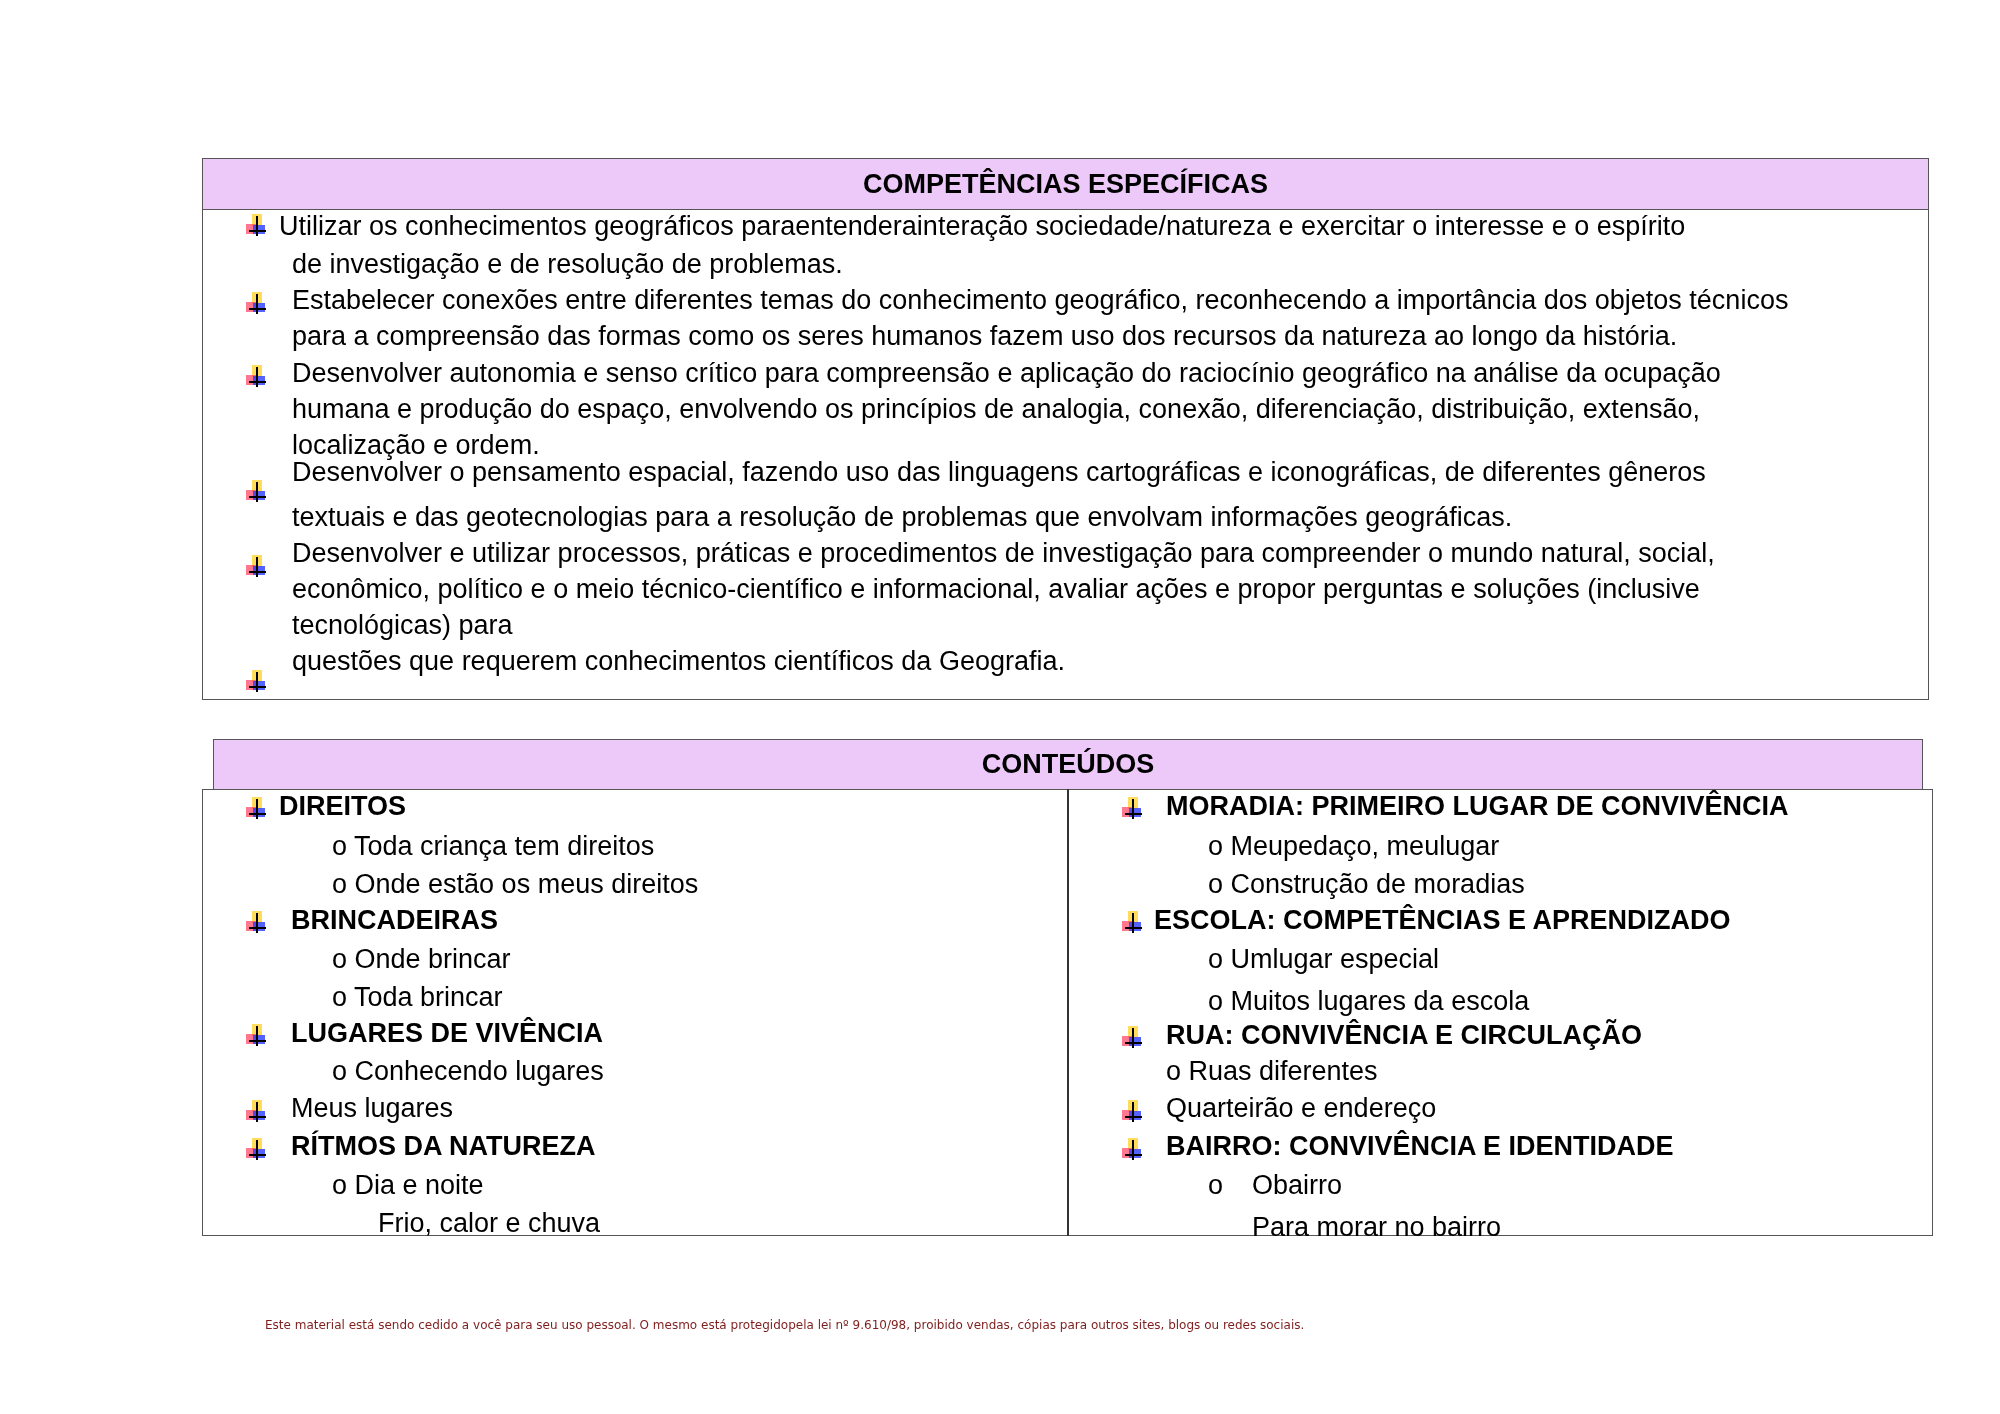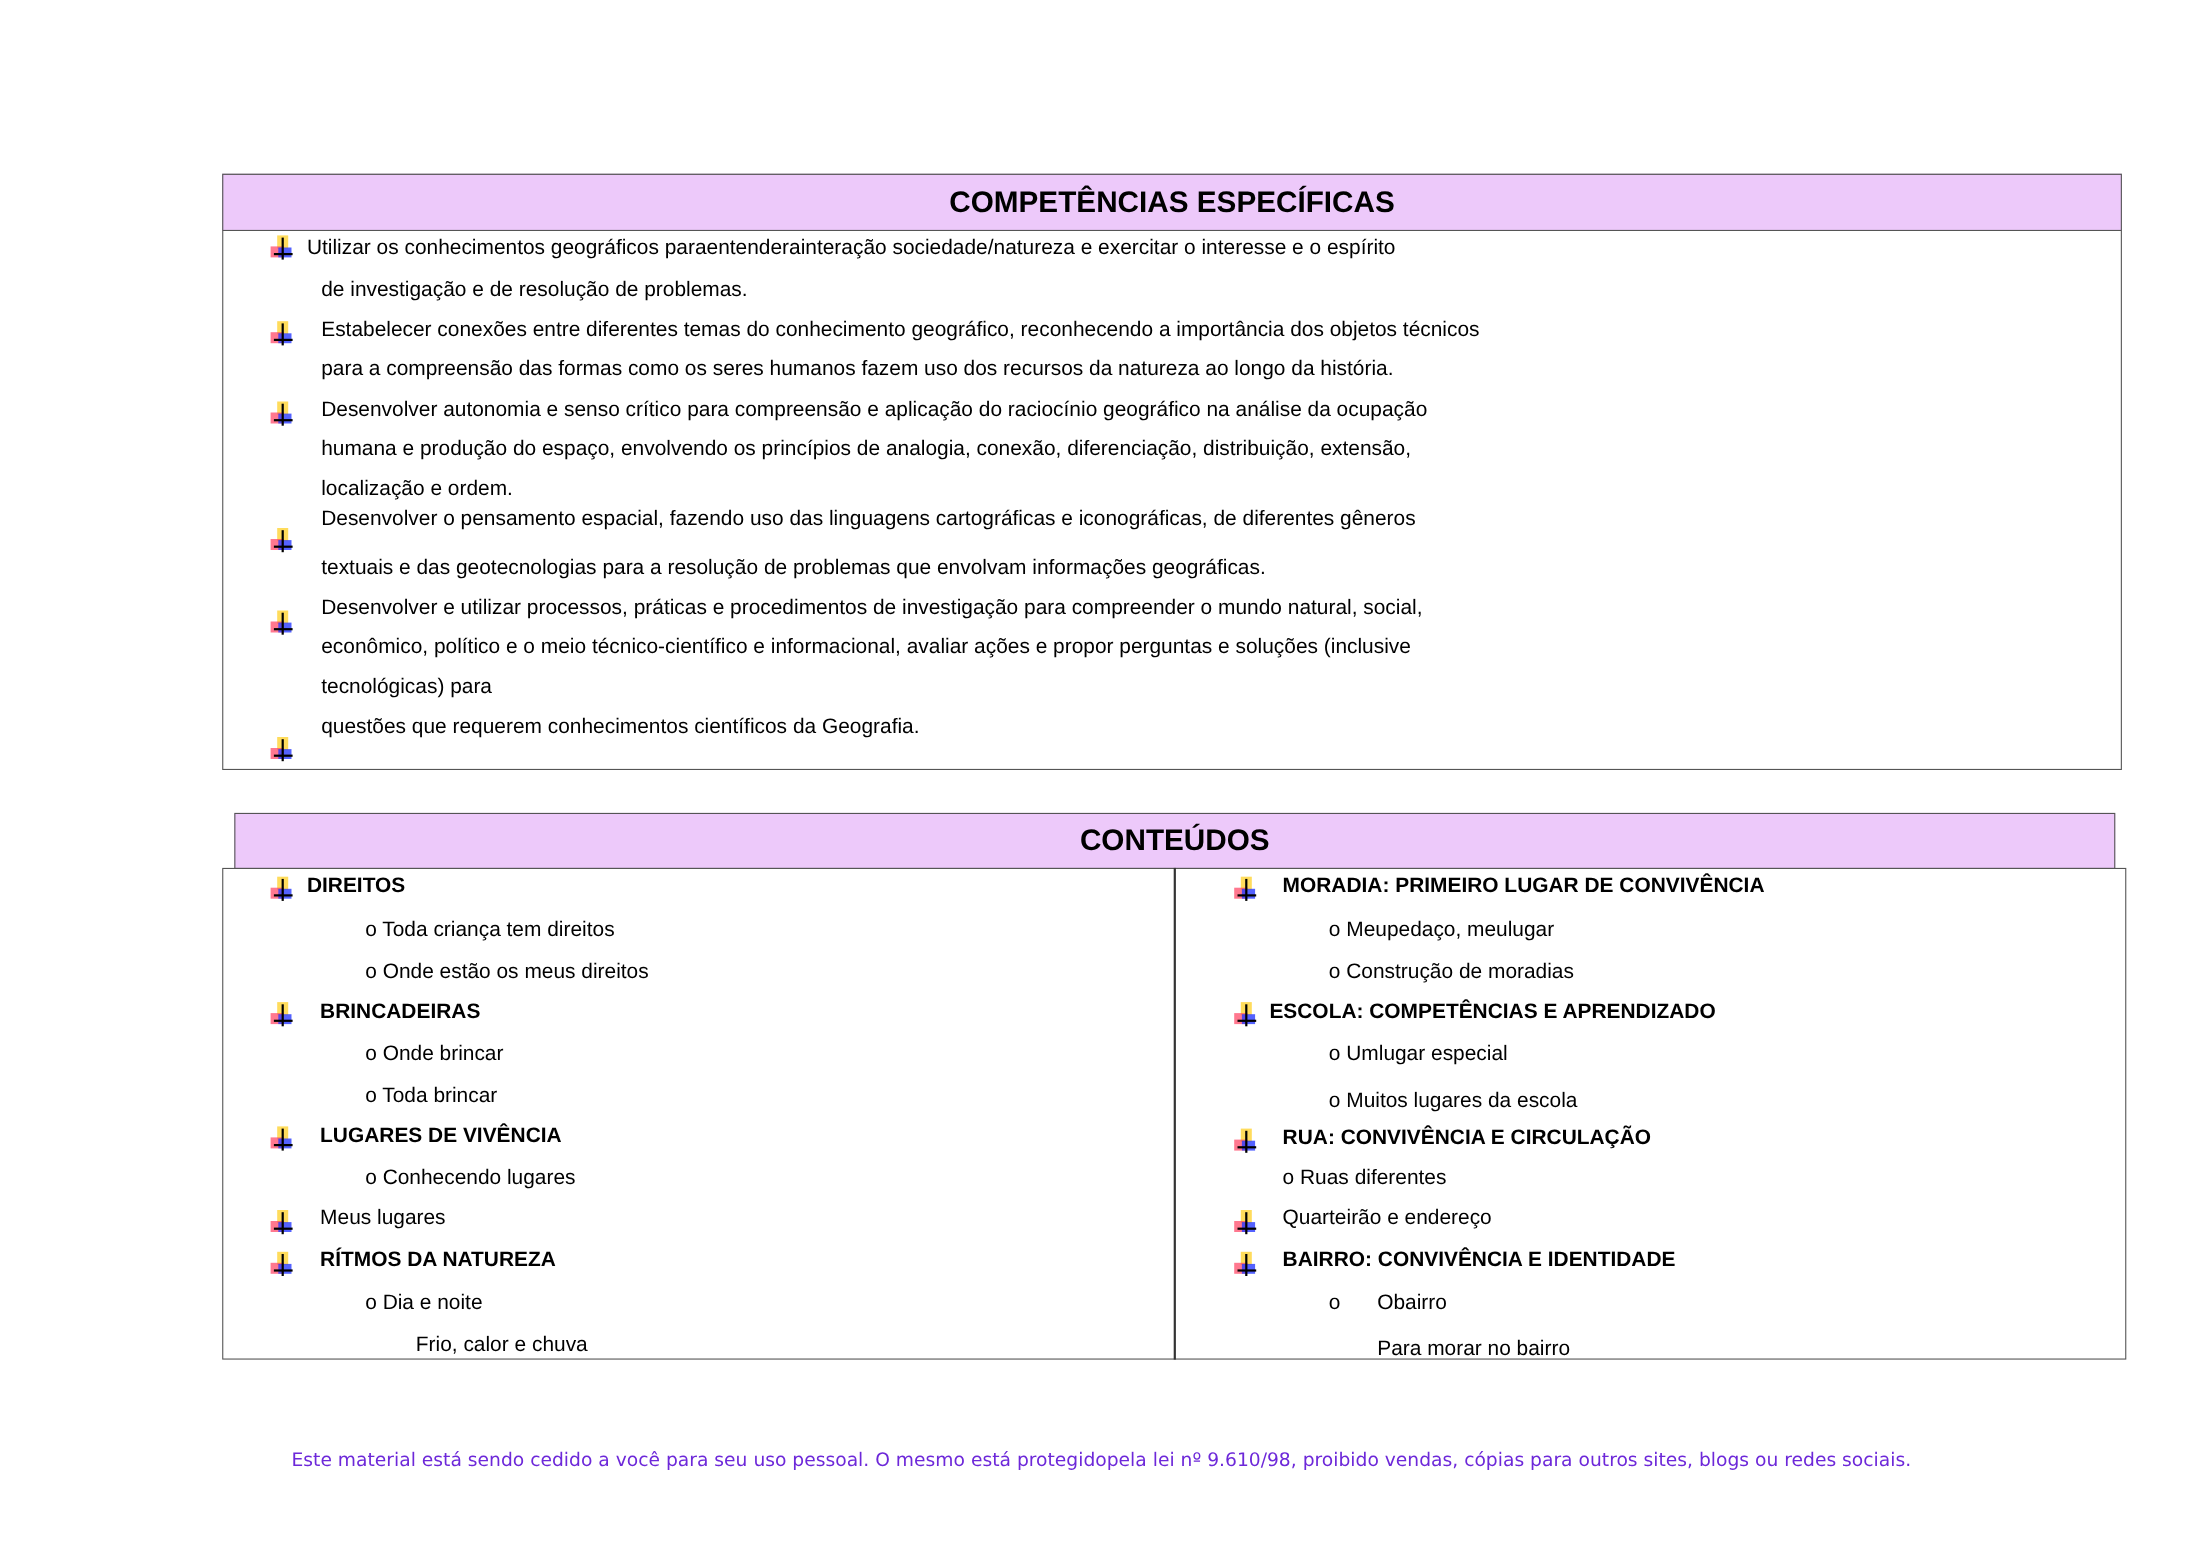--- a/index.html
+++ b/index.html
@@ -2,30 +2,30 @@
 <html><head>
 <meta charset="utf-8">
 <style>
   html, body { margin:0; padding:0; background:#ffffff; }
   body { width:2000px; height:1414px; position:relative; overflow:hidden;
          font-family:"Liberation Sans", sans-serif; color:#000; }
   .box { position:absolute; border:1.5px solid #555; box-sizing:border-box; }
   .hdr { position:absolute; background:#edc9fa; border:1.5px solid #555; box-sizing:border-box;
          display:flex; align-items:center; justify-content:center;
          font-weight:bold; font-size:27px; }
-  .line { position:absolute; font-size:19px; white-space:nowrap; line-height:32px; }
+  .line { position:absolute; font-size:27px; white-space:nowrap; line-height:32px; }
   .bold { font-weight:bold; }
   .bul { position:absolute; width:22px; height:22px; }
   .bul .y { position:absolute; left:6px; top:0; width:10px; height:12px; background:#ffd84a; opacity:.9; }
   .bul .r { position:absolute; left:0; top:10px; width:12px; height:10px; background:#ff4060; opacity:.7; filter:blur(.6px);}
   .bul .b { position:absolute; left:7px; top:11px; width:12px; height:9px; background:#2a3cff; opacity:.8; filter:blur(.6px);}
   .bul .v { position:absolute; left:10px; top:2px; width:2px; height:20px; background:#000; }
   .bul .h { position:absolute; left:3px; top:16px; width:17px; height:2px; background:#000; }
   .divider { position:absolute; width:1.5px; background:#333; }
-  .footer { position:absolute; font-family:"DejaVu Sans", sans-serif; font-size:17px; white-space:nowrap; color:#6d28d9; }
+  .footer { position:absolute; font-family:"DejaVu Sans", sans-serif; font-size:12px; white-space:nowrap; color:#7f1d1d; }
 </style>
 </head>
 <body>
 
 <div class="box" style="left:202px;top:158px;width:1727px;height:542px;"></div>
 <div class="hdr" style="left:202px;top:158px;width:1727px;height:52px;">
   <span>COMPETÊNCIAS ESPECÍFICAS</span>
 </div>
 
 <div class="bul" style="left:246px;top:214px;">

